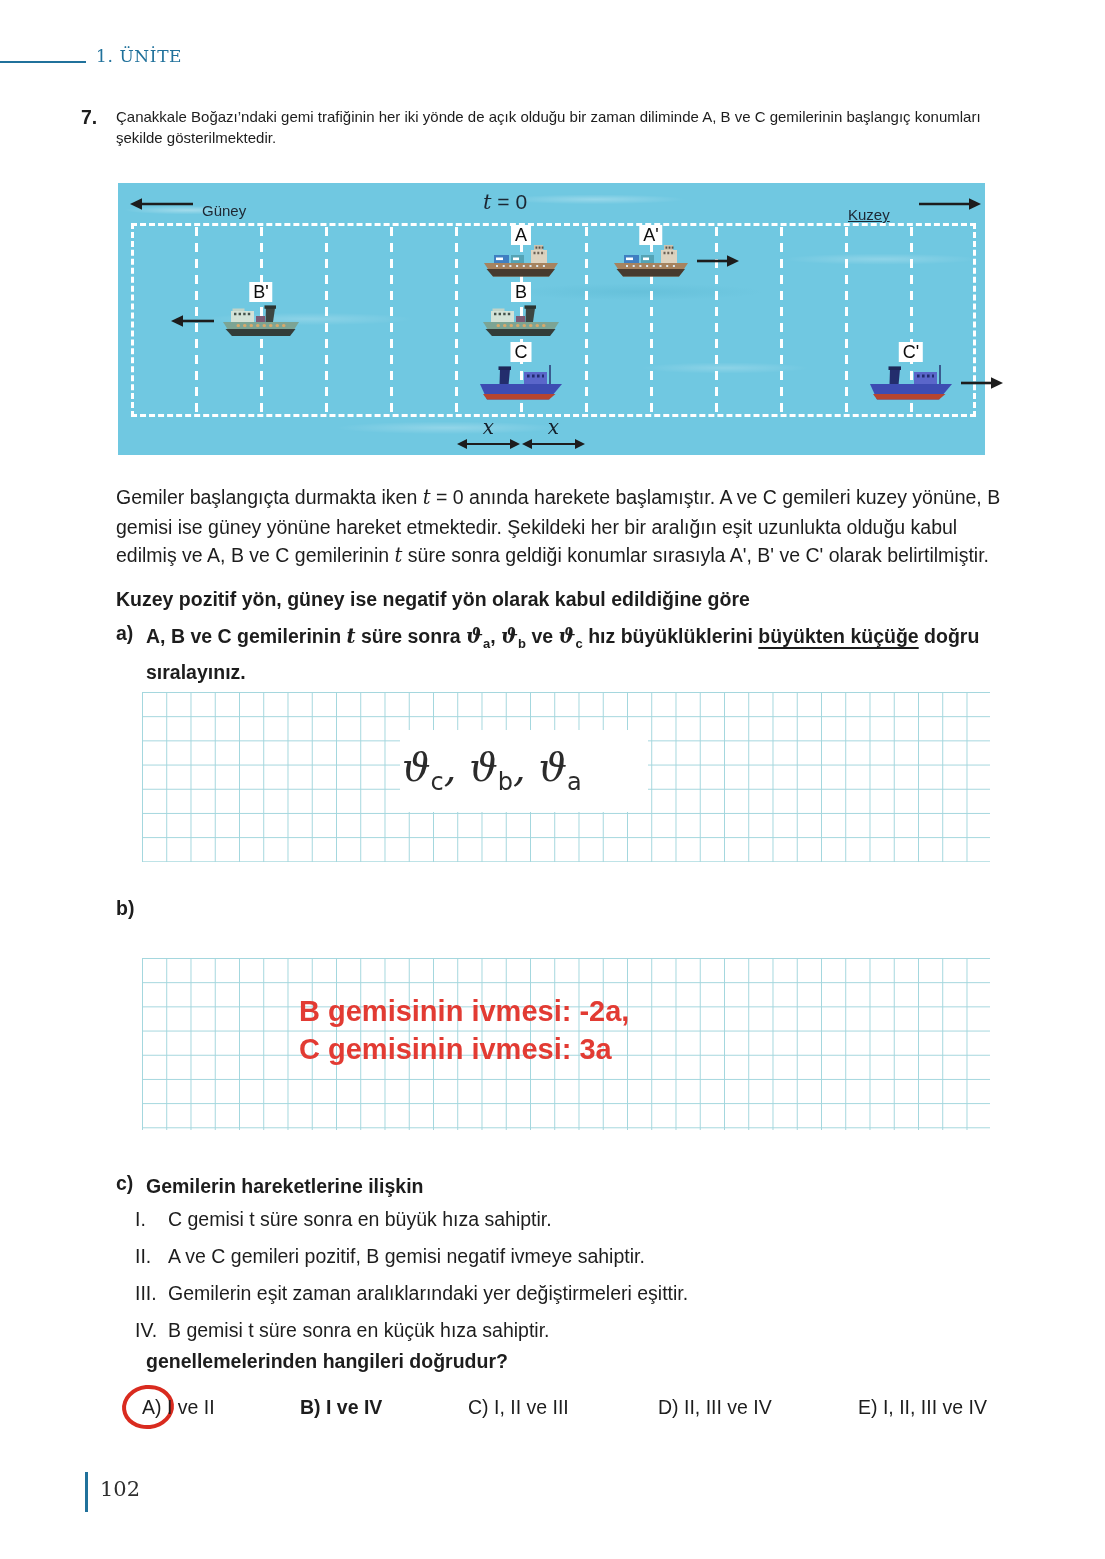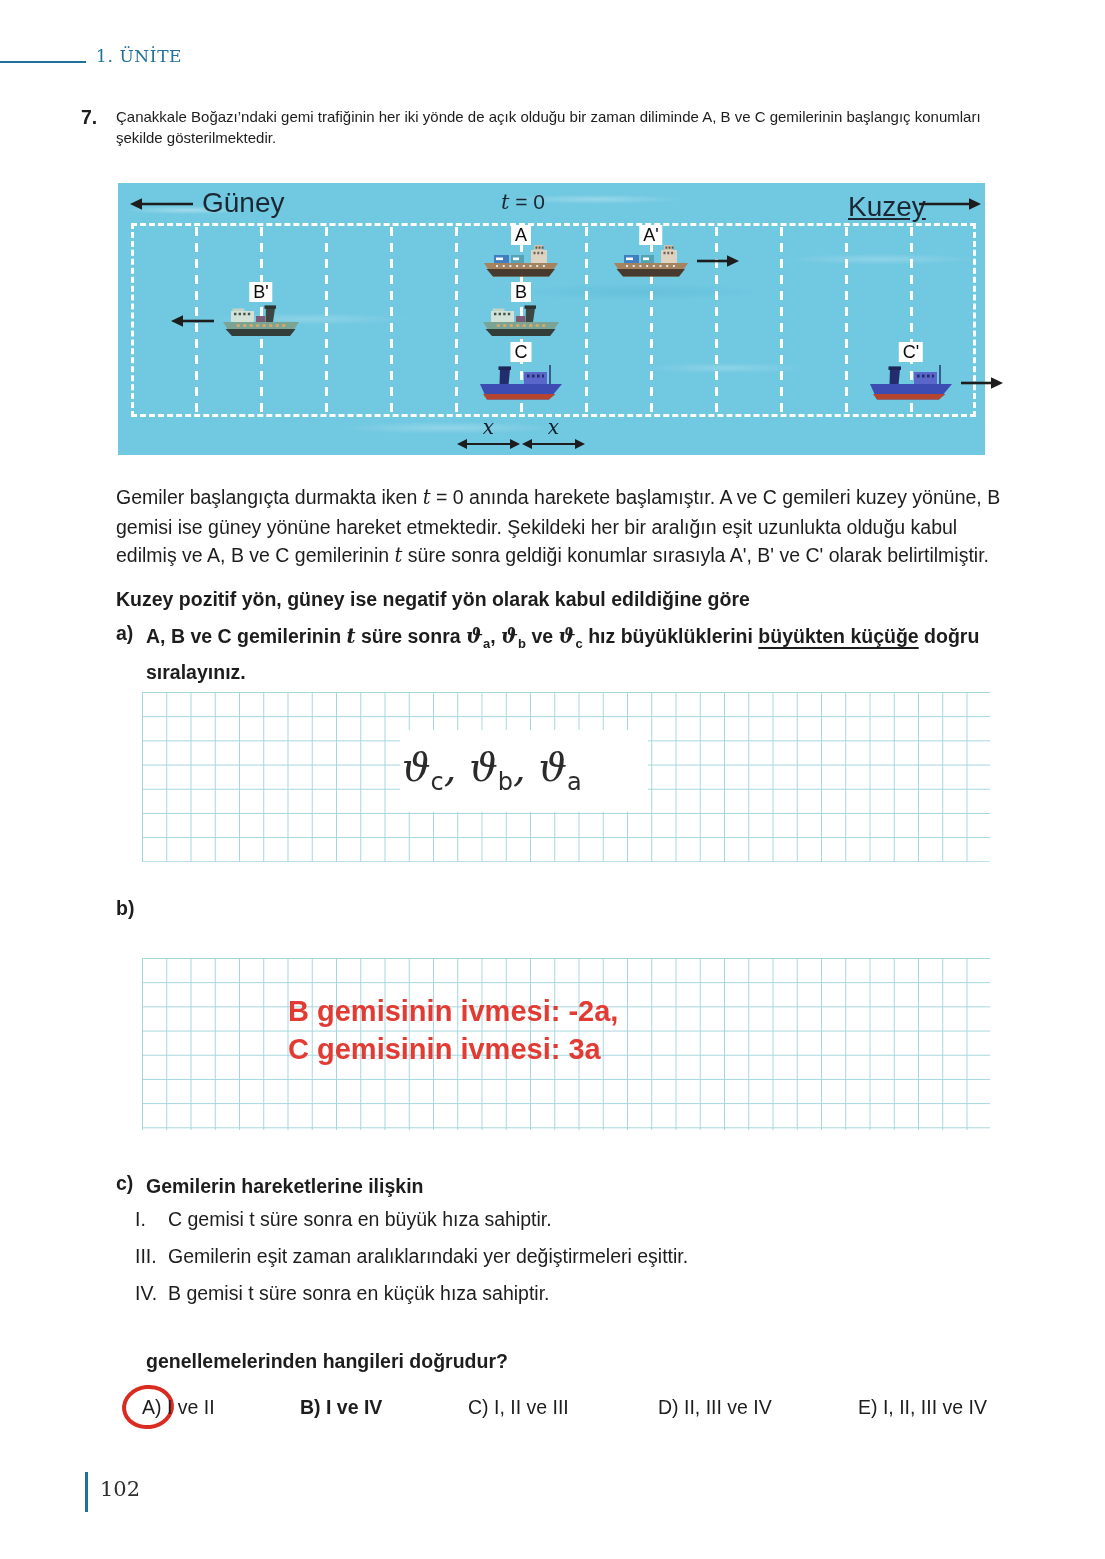--- a/index.html
+++ b/index.html
@@ -22,22 +22,22 @@
       radial-gradient(ellipse 130px 7px at 55% 6%, rgba(255,255,255,.28), transparent 70%),
       radial-gradient(ellipse 140px 8px at 88% 28%, rgba(255,255,255,.22), transparent 70%),
       radial-gradient(ellipse 150px 9px at 22% 50%, rgba(255,255,255,.2), transparent 70%),
       radial-gradient(ellipse 120px 8px at 70% 68%, rgba(255,255,255,.2), transparent 70%),
       radial-gradient(ellipse 160px 9px at 38% 90%, rgba(255,255,255,.24), transparent 70%),
       radial-gradient(ellipse 180px 12px at 60% 40%, rgba(30,140,170,.12), transparent 70%);}
   .dash-box{position:absolute;left:13px;top:40px;width:845px;height:194px;
             border:3px dashed #fff;box-sizing:border-box;}
   .vline{position:absolute;width:3px;
          background-image:repeating-linear-gradient(180deg,#fff 0 9px,transparent 9px 16px);}
-  .dir-label{position:absolute;font-size:28px;color:#1c2733;}
-  .time-label{position:absolute;font-size:21px;color:#1c2733;width:80px;text-align:center;}
+  .dir-label{position:absolute;font-size:15px;color:#1c2733;margin-top:15px;}
+  .time-label{position:absolute;font-size:21px;color:#1c2733;width:80px;}
   .ship-label{position:absolute;transform:translateX(-50%);background:#fff;color:#0d0d0d;
               font-size:18px;line-height:20px;padding:0 4px;text-align:center;}
   .ship{position:absolute;transform:translateX(-50%);line-height:0;}
   .d-arrow{position:absolute;line-height:0;}
   .x-label{position:absolute;font-family:"DejaVu Serif",serif;font-style:italic;
            font-size:20px;color:#15202b;text-align:center;}
 
   
   .intro{position:absolute;left:116px;top:483px;width:892px;font-size:19.5px;line-height:28.5px;}
   .given{position:absolute;left:116px;top:588px;width:892px;font-weight:bold;font-size:19.5px;}
@@ -220,33 +220,37 @@
   <div class="part-text" style="top:622px;"><span>A, B ve C gemilerinin </span><span class="ital">t</span><span> süre sonra </span><span class="th-inline">ϑ</span><sub class="vsub">a</sub><span>, </span><span class="th-inline">ϑ</span><sub class="vsub">b</sub><span> ve </span><span class="th-inline">ϑ</span><sub class="vsub">c</sub><span> hız büyüklüklerini </span><span class="underl">büyükten küçüğe</span><span> doğru sıralayınız.</span></div>
 
   <div class="graph" style="top:692px;height:170px;">
     <div class="patch" style="left:258px;top:38px;width:248px;height:82px;"></div>
     <div class="answer-a" style="left:260px;top:52px;"><span>ϑ</span><sub>c</sub>, <span>ϑ</span><sub>b</sub>, <span>ϑ</span><sub>a</sub></div>
   </div>
 
   <div class="part-label" style="top:897px;">b)</div>
 
   <div class="graph" style="top:958px;height:172px;">
-    <div class="answer-b" style="left: 146px; top: 34px; color: rgb(226, 59, 51);">
+    <div class="answer-b" style="left: 146px; top: 34px; color: rgb(226, 59, 51); padding-left: 11px;">
       <div>B gemisinin ivmesi: -2a,</div>
       <div>C gemisinin ivmesi: 3a</div>
     </div>
   </div>
 
   <div class="part-label" style="top:1172px;">c)</div>
   <div class="part-text" style="top:1172px;">Gemilerin hareketlerine ilişkin</div>
 
   <div class="statements">
       <div class="statement">
         <div class="stmt-num">I.</div>
         <div class="stmt-text">C gemisi t süre sonra en büyük hıza sahiptir.</div>
+      </div>
+      <div class="statement">
+        <div class="stmt-num">II.</div>
+        <div class="stmt-text">A ve C gemileri pozitif, B gemisi negatif ivmeye sahiptir.</div>
       </div>
       <div class="statement">
         <div class="stmt-num">III.</div>
         <div class="stmt-text">Gemilerin eşit zaman aralıklarındaki yer değiştirmeleri eşittir.</div>
       </div>
       <div class="statement">
         <div class="stmt-num">IV.</div>
         <div class="stmt-text">B gemisi t süre sonra en küçük hıza sahiptir.</div>
       </div>
     </div>

